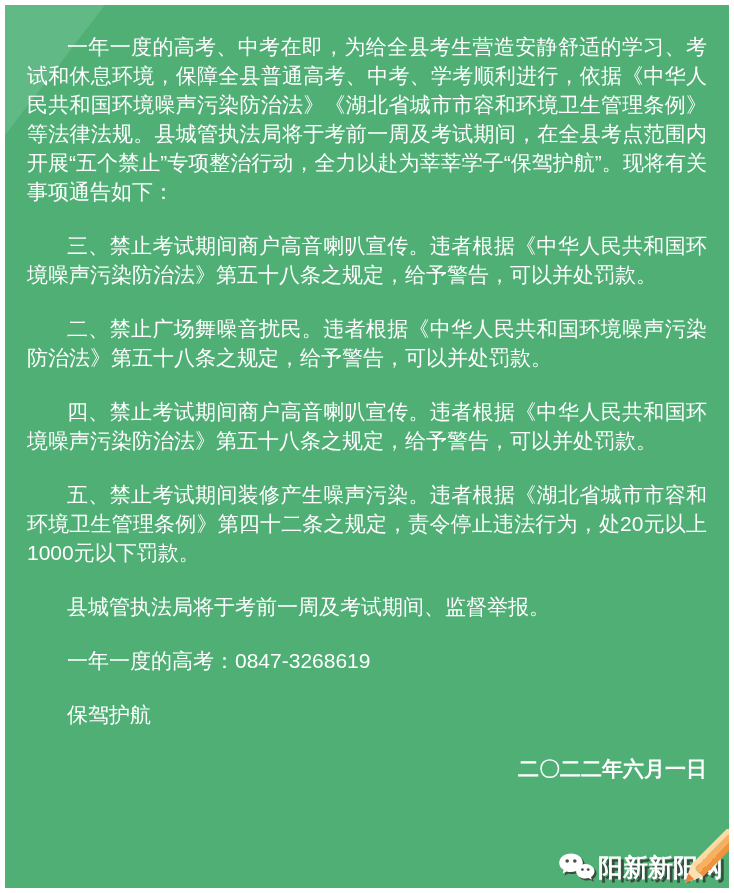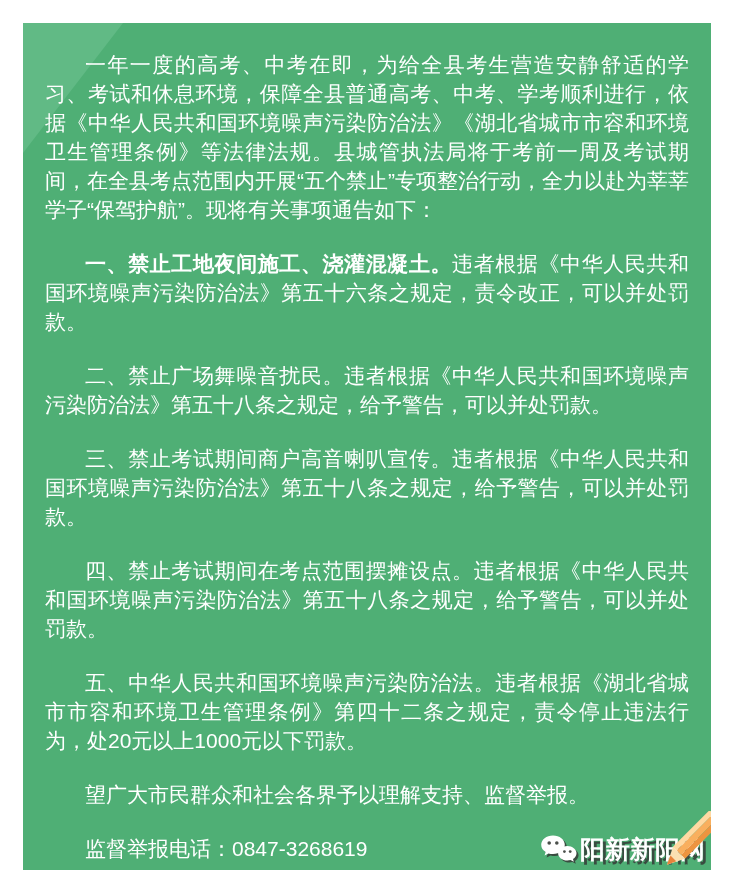--- a/index.html
+++ b/index.html
@@ -6,21 +6,21 @@
   body {
     width: 734px; height: 893px;
     font-family: "Liberation Sans", "DejaVu Sans", sans-serif;
     background: #ffffff;
   }
   .page {
     position: relative;
     width: 734px; height: 893px;
     box-sizing: border-box;
     background: #ffffff;
-    padding: 23px;
+    padding: 5px;
   }
   .canvas {
     position: relative;
     width: 100%; height: 100%;
     background: #4FAF75;
     overflow: hidden;
   }
   .corner-triangle {
     position: absolute;
     top: 0; left: 0;
@@ -75,33 +75,32 @@
 </head>
 <body>
 
 <div class="page">
   <div class="canvas">
     <div class="corner-triangle"></div>
 
     <div class="content">
       <p class="para">一年一度的高考、中考在即，为给全县考生营造安静舒适的学习、考试和休息环境，保障全县普通高考、中考、学考顺利进行，依据《中华人民共和国环境噪声污染防治法》《湖北省城市市容和环境卫生管理条例》等法律法规。县城管执法局将于考前一周及考试期间，在全县考点范围内开展“五个禁止”专项整治行动，全力以赴为莘莘学子“保驾护航”。现将有关事项通告如下：</p>
 
-      <p class="para"><span class="bold">一、禁止工地夜间施工、浇灌混凝土。</span><span>违者根据《中华人民共和国环境噪声污染防治法》第五十六条之规定，责令改正，可以并处罚款。</span></p>
+
+      <p class="para"><span>三、禁止考试期间商户高音喇叭宣传。</span><span>违者根据《中华人民共和国环境噪声污染防治法》第五十八条之规定，给予警告，可以并处罚款。</span></p>
 
       <p class="para"><span>二、禁止广场舞噪音扰民。</span><span>违者根据《中华人民共和国环境噪声污染防治法》第五十八条之规定，给予警告，可以并处罚款。</span></p>
 
-      <p class="para"><span>三、禁止考试期间商户高音喇叭宣传。</span><span>违者根据《中华人民共和国环境噪声污染防治法》第五十八条之规定，给予警告，可以并处罚款。</span></p>
+      <p class="para"><span>四、禁止考试期间商户高音喇叭宣传。</span><span>违者根据《中华人民共和国环境噪声污染防治法》第五十八条之规定，给予警告，可以并处罚款。</span></p>
 
-      <p class="para"><span>四、禁止考试期间在考点范围摆摊设点。</span><span>违者根据《中华人民共和国环境噪声污染防治法》第五十八条之规定，给予警告，可以并处罚款。</span></p>
+      <p class="para"><span>五、禁止考试期间装修产生噪声污染。</span><span>违者根据《湖北省城市市容和环境卫生管理条例》第四十二条之规定，责令停止违法行为，处20元以上1000元以下罚款。</span></p>
 
-      <p class="para"><span>五、中华人民共和国环境噪声污染防治法。</span><span>违者根据《湖北省城市市容和环境卫生管理条例》第四十二条之规定，责令停止违法行为，处20元以上1000元以下罚款。</span></p>
+      <p class="para">县城管执法局将于考前一周及考试期间、监督举报。</p>
 
-      <p class="para">望广大市民群众和社会各界予以理解支持、监督举报。</p>
-
-      <p class="para"><span>监督举报电话：</span><span>0847-3268619</span></p>
+      <p class="para"><span>一年一度的高考：</span><span>0847-3268619</span></p>
 
       <p class="para">保驾护航</p>
 
       <div class="signature-block">
         <div class="sig-line">二〇二二年六月一日</div>
       </div>
     </div>
 
     <div class="watermark">
       <span class="wechat-icon">

